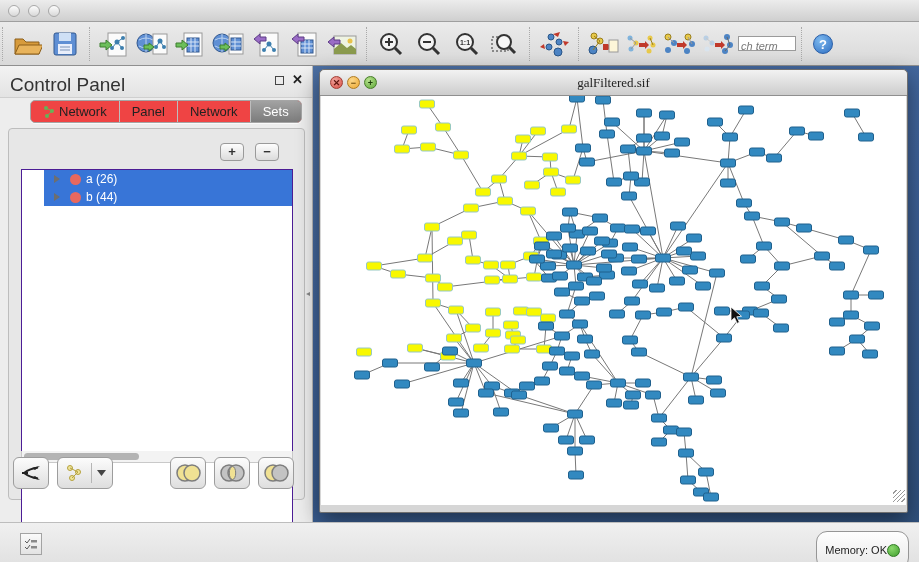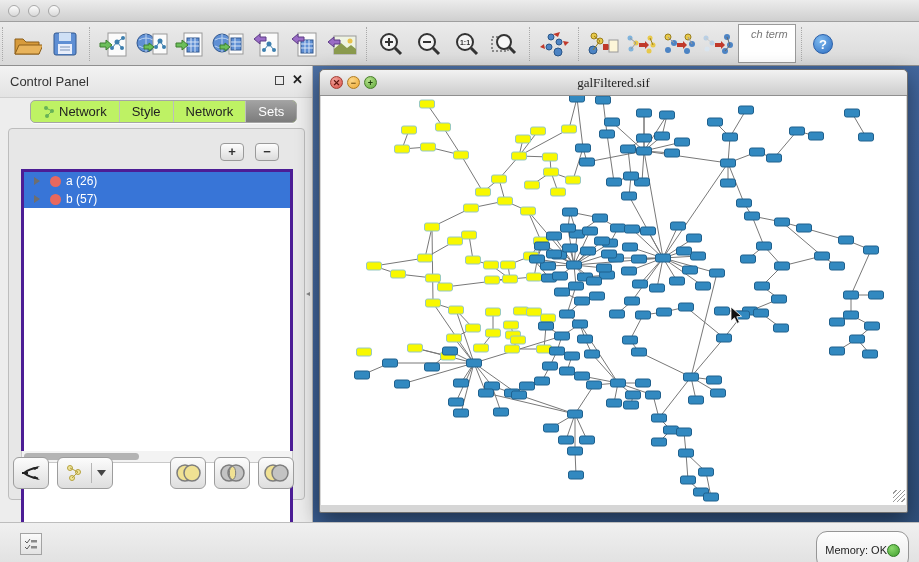--- a/index.html
+++ b/index.html
@@ -17,57 +17,57 @@
     font-size:13px; color:#565656; }
 
   
   #toolbar { position:absolute; left:0; top:22px; width:919px; height:44px;
     background:linear-gradient(#ebebeb,#d9d9d9); border-bottom:1px solid #8f8f8f;
     display:flex; align-items:center; }
   .tb-btn { width:36px; height:36px; display:flex; align-items:center;
     justify-content:center; margin:0 1px; }
   .tb-sep { width:1px; height:34px; margin:0 5px;
     border-left:1px dotted #a9a9a9; }
-  #search-field { width:58px; height:39px; border:1px solid #9a9a9a;
+  #search-field { width:58px; height:15px; border:1px solid #9a9a9a;
     background:#fff; font-style:italic; color:#777; font-size:11px;
-    padding:3px 12px; overflow:hidden; white-space:nowrap; margin-left:2px; }
+    padding:3px 2px; overflow:hidden; white-space:nowrap; margin-left:2px; }
   #help-btn { width:20px; height:20px; border-radius:50%;
     background:radial-gradient(circle at 35% 30%, #7db9ef, #2f6fc2);
     color:#fff; font-weight:bold; font-size:13px; text-align:center;
     line-height:20px; border:1px solid #2a5fa8; margin-left:6px; }
 
   
   #control-panel { position:absolute; left:0; top:66px; width:313px; height:456px;
     background:#ededed; border-right:1px solid #b9b9b9; }
   #cp-header { position:relative; height:32px; border-bottom:1px solid #cfcfcf;
     background:linear-gradient(#f3f3f3,#e3e3e3); }
-  #cp-title { position:absolute; left:10px; top:8px; font-size:13px; color:#333; }
+  #cp-title { position:absolute; left:10px; top:8px; font-size:19px; color:#333; }
   #cp-float { position:absolute; right:28px; top:10px; width:9px; height:9px;
     border:1.5px solid #444; }
   #cp-close { position:absolute; right:9px; top:6px; font-size:13px;
     font-weight:bold; color:#222; }
 
   #cp-tabs { position:absolute; left:30px; top:34px; height:23px; display:flex;
     border:1px solid #a5a5a5; border-radius:5px; overflow:hidden;
-    background:#bef264; box-shadow:0 1px 0 rgba(255,255,255,.7); }
+    background:#ef4444; box-shadow:0 1px 0 rgba(255,255,255,.7); }
   .cp-tab { padding:0 12px; font-size:13px; color:#222; line-height:22px;
     border-right:1px solid #bdbdbd; display:flex; align-items:center; gap:4px; }
   .cp-tab:last-child { border-right:none; }
   .cp-tab.active { background:linear-gradient(#a2a2a2,#7c7c7c); color:#fff; }
 
   #cp-box { position:absolute; left:8px; top:62px; width:297px; height:372px;
     border:1px solid #bdbdbd; border-radius:4px; background:#e7e7e7; }
   .pm-btn { position:absolute; top:14px; width:24px; height:18px;
     border:1px solid #9a9a9a; border-radius:4px; text-align:center;
     background:linear-gradient(#fdfdfd,#dcdcdc); font-weight:bold; font-size:13px;
     line-height:16px; color:#333; }
   #btn-add { right:60px; } #btn-remove { right:25px; }
 
   #sets-list { position:absolute; left:12px; top:40px; width:272px; height:366px;
-    background:#fff; border:3px solid #4c1d95; overflow:hidden; }
+    background:#fff; border:1px solid #4c1d95; overflow:hidden;padding-left:22px; }
   .set-row { height:18px; display:flex; align-items:center; font-size:12px; }
   .set-row.selected { background:#3875d7; color:#fff; }
   .tw { width:0; height:0; border-left:6px solid #6e6e6e;
     border-top:4px solid transparent; border-bottom:4px solid transparent;
     margin-left:10px; }
   .dot-red { width:11px; height:11px; border-radius:50%; background:#e8685e;
     margin-left:10px; margin-right:5px; }
   #list-hscroll { position:absolute; left:12px; top:322px; width:272px; height:12px;
     background:#f3f3f3; border:1px solid #c9c9c9; border-top:none; }
   #list-hthumb { position:absolute; left:2px; top:2px; width:115px; height:7px;
@@ -337,21 +337,21 @@
         <svg width="12" height="14">
             <circle cx="3" cy="3" r="2" fill="#67b357"></circle>
             <circle cx="9" cy="6" r="2" fill="#67b357"></circle>
             <circle cx="4" cy="11" r="2" fill="#67b357"></circle>
             <line x1="3" y1="3" x2="9" y2="6" stroke="#67b357"></line>
             <line x1="9" y1="6" x2="4" y2="11" stroke="#67b357"></line>
           </svg>
         <span>Network</span>
       </div>
       <div class="cp-tab">
-          <span>Style</span>
+          <span>Panel</span>
         </div>
       <div class="cp-tab">
           <span>Network</span>
         </div>
       <div class="cp-tab active">
           <span>Sets</span>
         </div>
     </div>
 
     <div id="cp-box">
@@ -360,21 +360,21 @@
 
       <div id="sets-list">
         <div class="set-row selected">
           <span class="tw"></span>
           <span class="dot-red"></span>
           <span>a (26)</span>
         </div>
         <div class="set-row selected">
           <span class="tw"></span>
           <span class="dot-red"></span>
-          <span>b (57)</span>
+          <span>b (44)</span>
         </div>
       </div>
       <div id="list-hscroll">
         <div id="list-hthumb"></div>
       </div>
 
       <div id="cp-actions">
         <div class="act-btn w36">
           <svg width="22" height="20">
               <path d="M20,3 l-8,2 3,2 z" fill="#222"></path>

